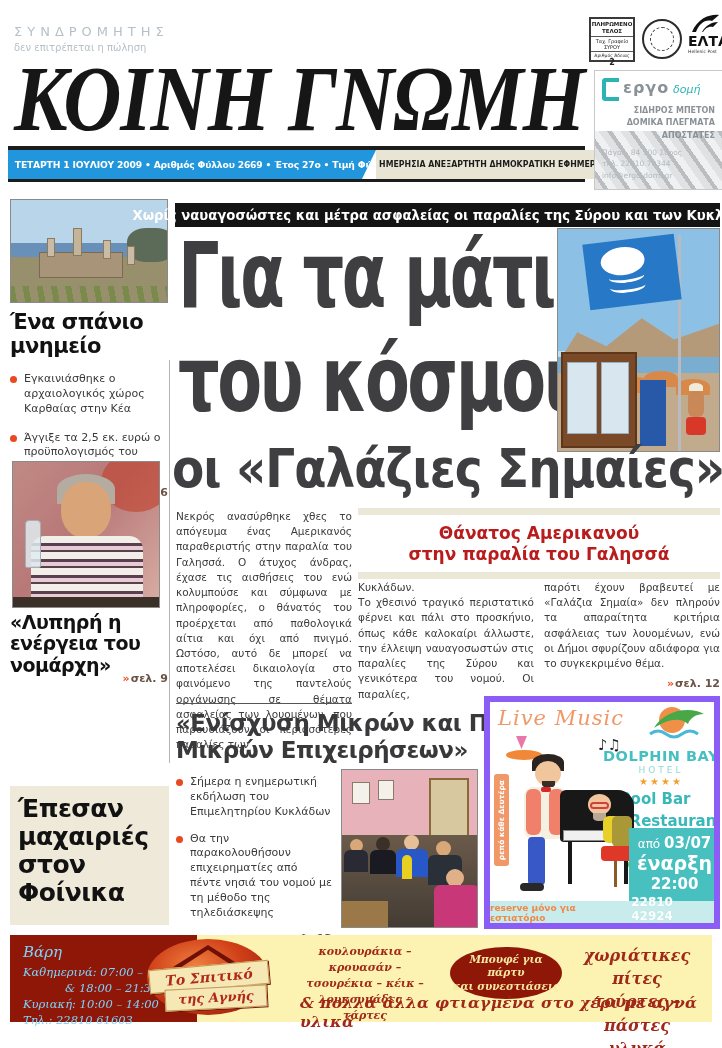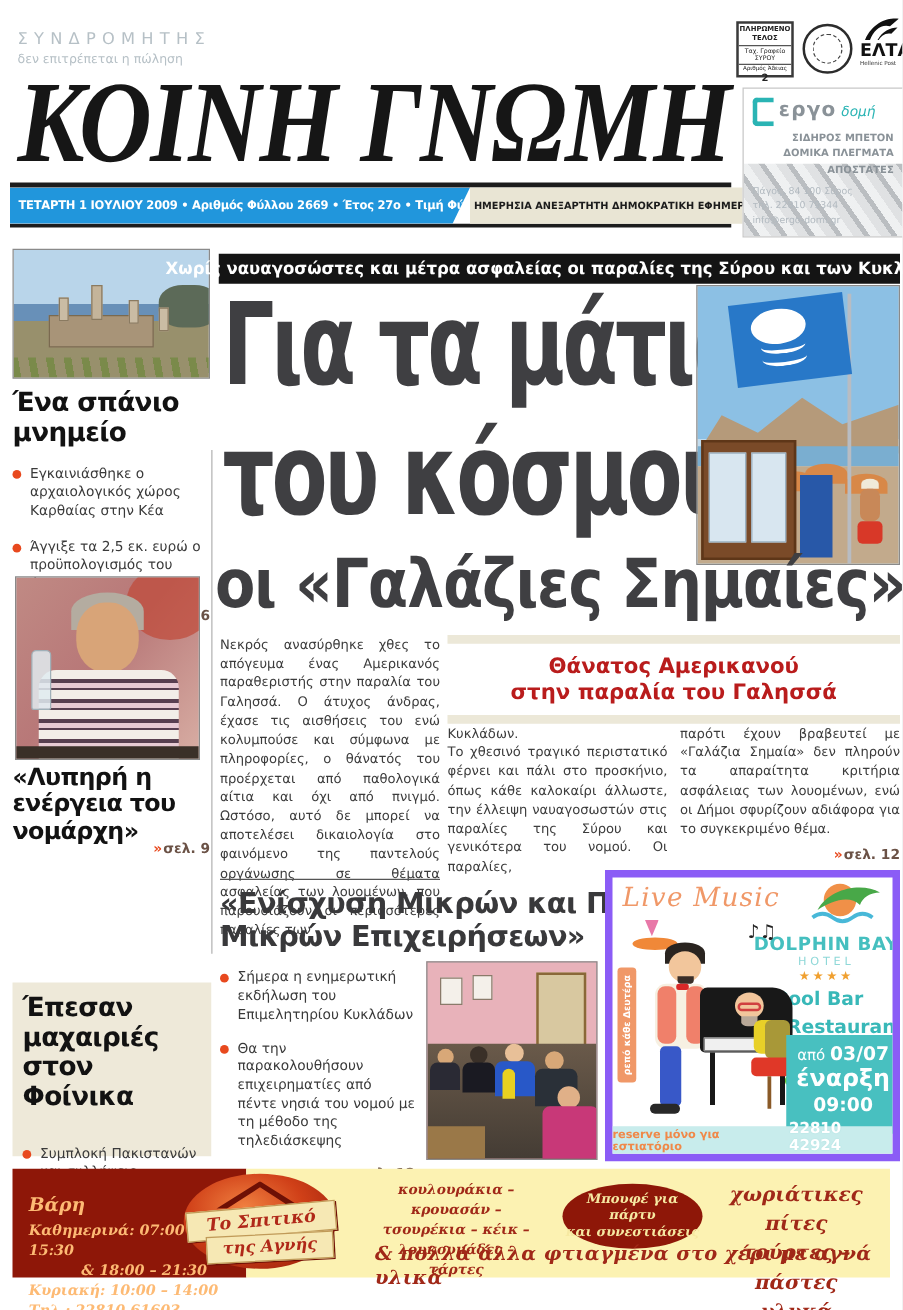--- a/index.html
+++ b/index.html
@@ -168,21 +168,21 @@
   .m2glass{left:84px;top:68px;width:19px;height:7px;border:2px solid #d04040;border-radius:4px;background:transparent;box-sizing:border-box;}
   .m2beard{left:87px;top:79px;width:13px;height:8px;background:#b8a898;border-radius:0 0 40% 40%;}
   .m2shirt{left:97px;top:82px;width:26px;height:27px;background:#e8d028;border-radius:6px;}
   .m2vest{left:106px;top:82px;width:20px;height:31px;background:#a89838;border-radius:5px;}
   .m2pants{left:95px;top:112px;width:36px;height:15px;background:#e03828;border-radius:4px;}
   .m2shoe{left:122px;top:127px;width:15px;height:7px;background:#68c838;border-radius:3px;}
   .stool{left:108px;top:127px;width:3px;height:26px;background:#8a5a28;}
 
   
   .bak-red{left:10px;top:935px;width:187px;height:87px;background:#8e1708;box-sizing:border-box;
-           padding:20px 0 0 13px;color:#fdba74;font-family:"DejaVu Serif",serif;font-style:italic;font-weight:bold;}
+           padding:8px 0 0 13px;color:#7dd3fc;font-family:"DejaVu Serif",serif;font-style:italic;font-weight:normal;}
   .bak-red .loc{font-size:15px;margin-bottom:3px;}
   .bak-red .hr{font-size:11.5px;line-height:1.4;}
   .bak-red .hr2{padding-left:42px;}
   .bak-cream{left:197px;top:935px;width:515px;height:87px;background:#fcf2b2;}
   .bak-logo{left:147px;top:939px;width:122px;height:78px;}
   .bak-oval{position:absolute;left:0;top:0;width:122px;height:76px;border-radius:50%;
             background:radial-gradient(ellipse at 40% 35%,#f08040 0%,#d04018 45%,#8e1708 100%);}
   .bak-roof{position:absolute;left:26px;top:6px;width:70px;height:22px;
             clip-path:polygon(50% 0,100% 100%,88% 100%,50% 22%,12% 100%,0 100%);background:#6e1005;}
   .ribbon{position:absolute;background:#f6e8b4;border:1px solid #c09a58;transform:rotate(-5deg);
@@ -289,21 +289,21 @@
 
   <div class="abs" style="left:10px;top:672px;width:158px;">
     <div class="pref">
       <span class="arr">»</span><span>σελ. 9</span>
     </div>
   </div>
 
   <div class="abs vdiv"></div>
 
   <div class="abs box3">
-    <div class="story-title" style="font-size:21px;margin-bottom:27px;">Έπεσαν μαχαιριές στον Φοίνικα</div>
+    <div class="story-title" style="font-size:25px;margin-bottom:27px;">Έπεσαν μαχαιριές στον Φοίνικα</div>
     <div class="bullet-item">
       <span class="dot"></span>
       <span class="btext">Συμπλοκή Πακιστανών και συλλήψεις</span>
     </div>
     <div class="pref">
       <span class="arr">»</span><span>σελ. 13</span>
     </div>
   </div>
 
   <div class="abs kicker">
@@ -440,21 +440,21 @@
       <div class="m2beard"></div>
       <div class="m2shirt"></div>
       <div class="m2vest"></div>
       <div class="m2pants"></div>
       <div class="m2shoe"></div>
       <div class="stool"></div>
     </div>
     <div class="dl-offer">
       <div class="l1"><span>από</span> <b>03/07</b></div>
       <div class="l2">έναρξη</div>
-      <div class="l3">09:00</div>
+      <div class="l3">22:00</div>
     </div>
     <div class="dl-strip">
       <span class="r1">reserve μόνο για εστιατόριο</span>
       <span class="r2">22810 42924</span>
     </div>
   </div>
 
   <div class="abs bak-red">
     <div class="loc">Βάρη</div>
     <div class="hr">Καθημερινά: 07:00 – 15:30</div>

